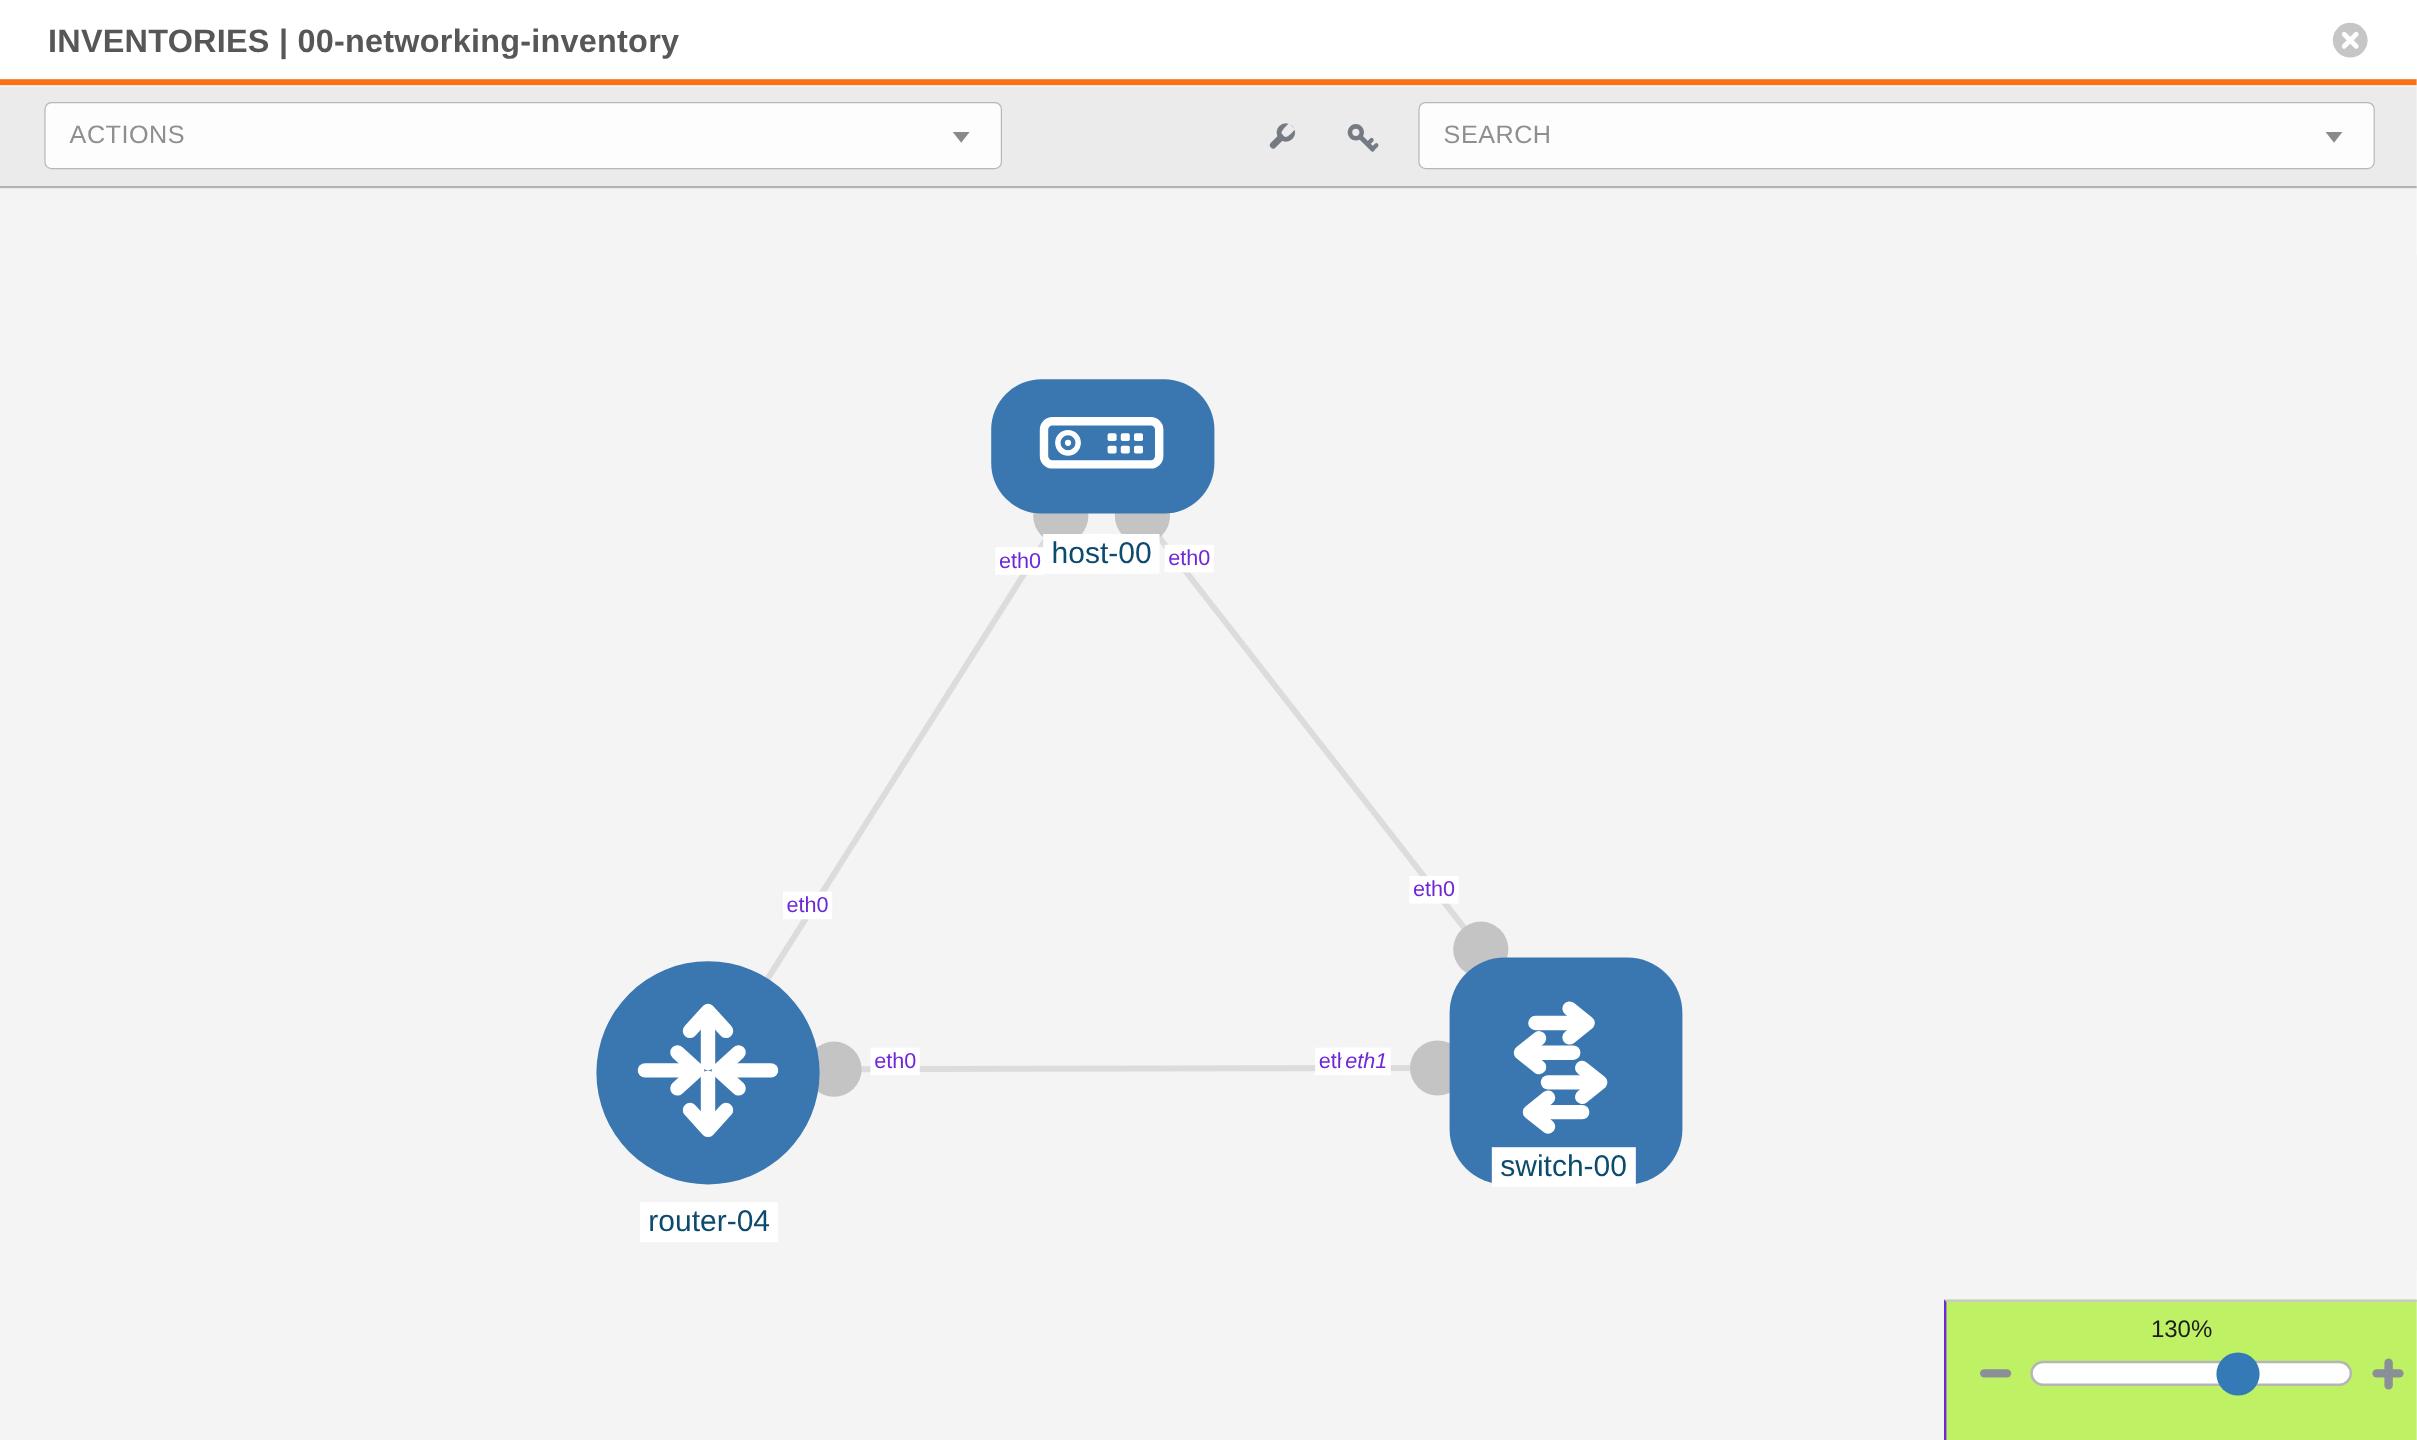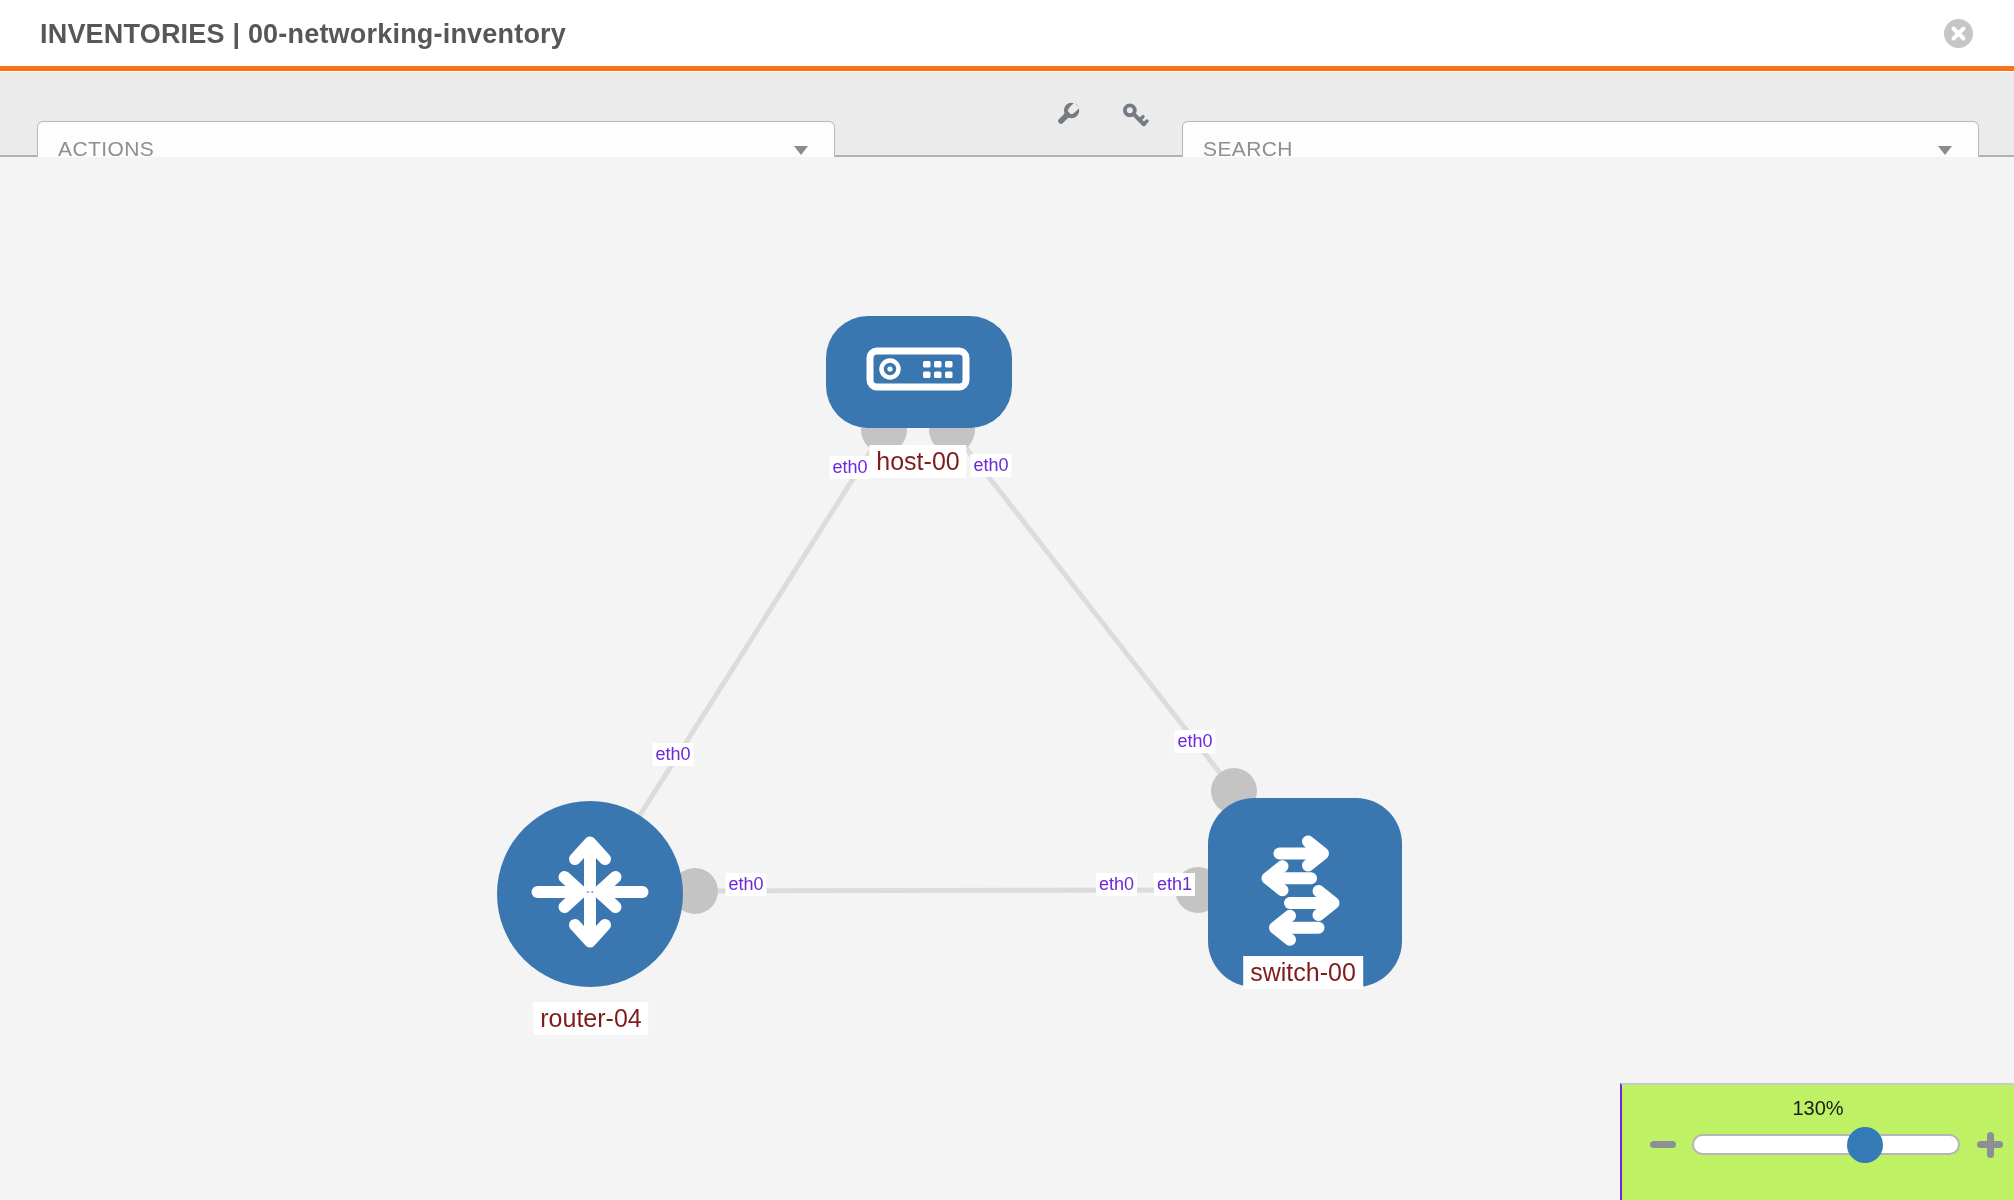--- a/index.html
+++ b/index.html
@@ -13,55 +13,55 @@
   .page-title { position:absolute; left:40px; top:19px; font-size:27px; font-weight:bold;
     color:#575757; letter-spacing:.2px; }
   .close-btn { position:absolute; left:1944px; top:19px; width:29px; height:29px;
     border-radius:50%; background:#c6c6c6; cursor:pointer; }
 
   
   .toolbar { position:absolute; top:72px; left:0; right:0; height:85px; background:#ebebeb;
     border-bottom:2px solid #b3b3b3; }
   .dropdown { position:absolute; top:13px; height:56px; background:#fdfdfd;
     border:1px solid #b7b7b7; border-radius:6px; display:flex; align-items:center;
-    cursor:pointer;margin-top:36px; }
+    cursor:pointer; }
   .dropdown-actions { left:37px; width:798px; }
   .dropdown-search { left:1182px; width:797px; }
   .dropdown .dd-label { font-size:21px; color:#8f8f8f; margin-left:20px; letter-spacing:.4px; }
   .caret { position:absolute; right:26px; top:24px; width:0; height:0;
     border-left:7px solid transparent; border-right:7px solid transparent;
     border-top:9px solid #8a8a8a; }
   .tool-icon-btn { position:absolute; top:28px; width:30px; height:30px; cursor:pointer; }
   .tool-icon-wrench { left:1052px; }
   .tool-icon-key { left:1120px; }
 
   
   .canvas { position:absolute; top:157px; left:0; width:2014px; height:1043px;
     background:#f4f4f4; cursor:default; }
   .links-svg { position:absolute; left:0; top:0; z-index:1; }
   .node { position:absolute; background:#3a77b1; z-index:3; display:flex;
     align-items:center; justify-content:center; cursor:pointer; }
   .node-host { left:826px; top:159px; width:186px; height:112px; border-radius:42px; }
   .node-router { left:497px; top:644px; width:186px; height:186px; border-radius:50%; }
   .node-switch { left:1208px; top:641px; width:194px; height:189px; border-radius:46px; }
   .node-label { position:absolute; z-index:4; transform:translateX(-50%); background:#fff;
-    color:#7f1d1d; font-size:25px; line-height:33px; padding:0 7px; white-space:nowrap; }
+    color:#0c4a6e; font-size:25px; line-height:33px; padding:0 7px; white-space:nowrap; }
   .lbl-host { left:918px; top:288px; }
   .lbl-router { left:591px; top:845px; }
   .lbl-switch { left:1303px; top:799px;text-align:center; }
   .iface-label { position:absolute; z-index:4; background:#fff; color:#6d28d9;
     font-size:18px; line-height:23px; padding:0 3px; white-space:nowrap; }
   .if-center { transform:translateX(-50%); }
   .if-host-l { left:850px; top:299px; }
   .if-host-r { left:991px; top:297px; }
   .if-router-top { left:673px; top:586px; }
   .if-router-lan { left:746px; top:716px; }
   .if-switch-top { left:1195px; top:573px; }
   .if-ovl-a { left:1096px; top:716px; }
-  .if-ovl-b { left:1154px; top:716px; }
+  .if-ovl-b { left:1118px; top:716px;font-style:italic; }
 
   
   .zoom-panel { position:absolute; left:1620px; top:926px; width:394px; height:147px;
     background:#bef264; border-top:2px solid #c9c9c9; border-left:2px solid #6d28d9; z-index:6; }
   .zoom-level { position:absolute; left:0; top:12px; width:100%; text-align:center;
     font-size:20px; color:#1c1c1c; }
   .zbar { position:absolute; background:#8a9096; border-radius:3.5px; }
   .minus-btn { position:absolute; left:22px; top:46px; width:38px; height:28px; cursor:pointer; }
   .minus-btn .zbar { left:6px; top:10px; width:26px; height:7px; }
   .plus-btn { position:absolute; left:349px; top:42px; width:38px; height:36px; cursor:pointer; }

